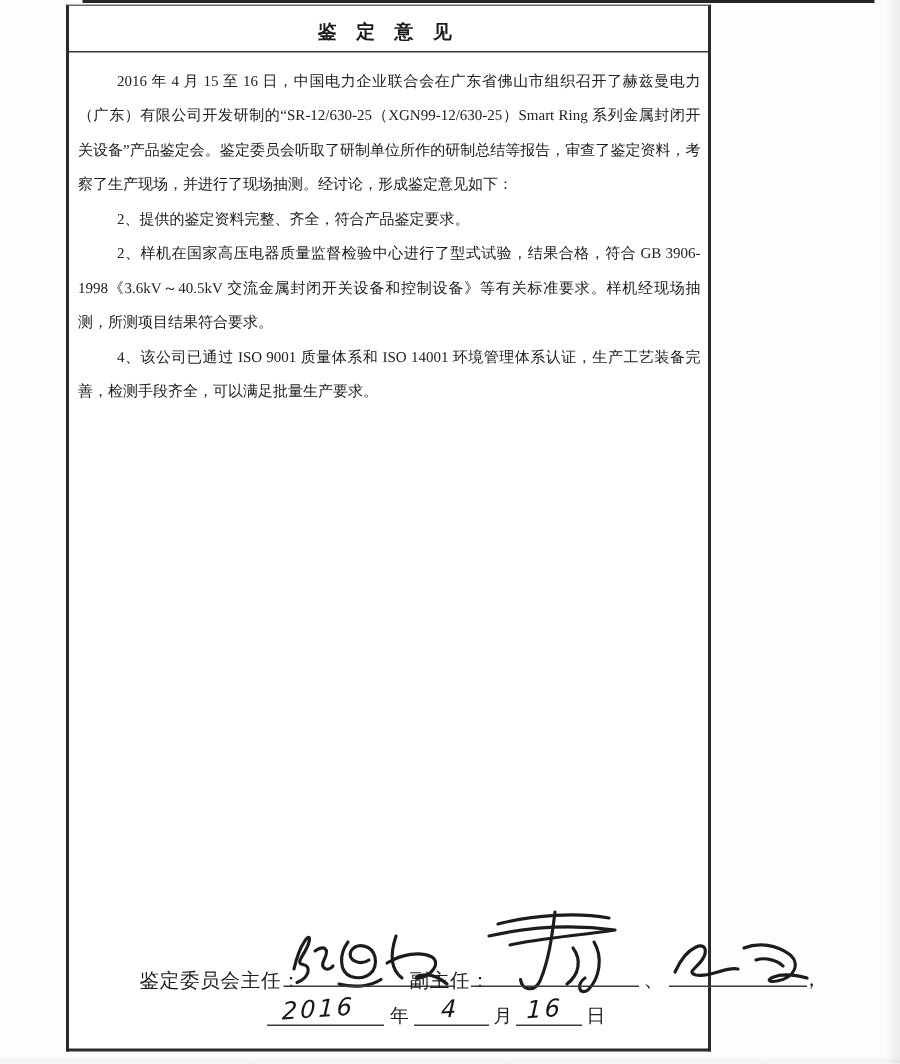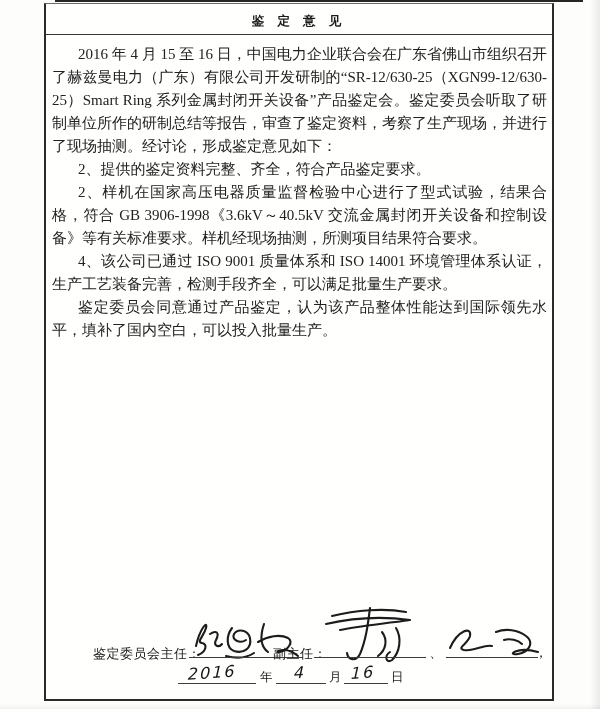--- a/index.html
+++ b/index.html
@@ -8,34 +8,34 @@
     background:#fdfdfc;
     font-family:"Liberation Serif","DejaVu Serif",serif;
     color:#1f1f1f;
   }
   .edge-right{position:absolute;top:0;right:0;width:10px;height:709px;
     background:linear-gradient(to right,rgba(0,0,0,0),rgba(0,0,0,0.07));}
   .edge-bottom{position:absolute;left:0;bottom:0;width:600px;height:5px;
     background:linear-gradient(to bottom,rgba(0,0,0,0),rgba(0,0,0,0.05));}
   .artifact-line{position:absolute;left:55px;top:0;width:528px;height:2px;background:#262626;}
   .doc-table{
-    position:absolute;left:44px;top:3px;width:510px;height:698px;
+    position:absolute;left:44px;top:3px;width:430px;height:698px;
     box-sizing:border-box;background:#fffffe;
     border-left:2px solid #2a2a2a;border-right:2px solid #2a2a2a;
     border-bottom:2px solid #2a2a2a;border-top:1px solid #6a6a6a;
   }
   .title-row{
     position:absolute;left:0;top:0;right:0;height:30px;
     border-bottom:1px solid #3a3a3a;
     display:flex;align-items:center;justify-content:center;
   }
   .doc-title{font-size:12.5px;font-weight:600;letter-spacing:5px;color:#1c1c1c;padding-top:4px;}
   .text-block{position:absolute;left:6px;right:5px;top:39px;}
   .text-block p{
-    margin:0;font-size:15px;line-height:23px;text-align:justify;
+    margin:0;font-size:10px;line-height:23px;text-align:justify;
     text-indent:26px;color:#212121;letter-spacing:0px;
   }
   .sig-layer{position:absolute;left:0;top:0;right:0;bottom:0;pointer-events:none;}
   .sig-label{position:absolute;font-size:13px;color:#1c1c1c;letter-spacing:0.5px;}
   .sig-line{position:absolute;height:1px;background:#3c3c3c;}
   .sig-svg{position:absolute;}
   .sig-svg path{fill:none;stroke:#1c1c1c;stroke-width:2.1;stroke-linecap:round;stroke-linejoin:round;}
   .sig-punct{position:absolute;font-size:14px;color:#1c1c1c;}
   .hand{
     position:absolute;font-family:"DejaVu Sans",sans-serif;font-style:italic;
@@ -56,21 +56,20 @@
 
     <div class="title-row">
       <span class="doc-title">鉴 定 意 见</span>
     </div>
 
     <div class="text-block">
       <p>2016 年 4 月 15 至  16 日，中国电力企业联合会在广东省佛山市组织召开了赫兹曼电力（广东）有限公司开发研制的“SR-12/630-25（XGN99-12/630-25）Smart Ring 系列金属封闭开关设备”产品鉴定会。鉴定委员会听取了研制单位所作的研制总结等报告，审查了鉴定资料，考察了生产现场，并进行了现场抽测。经讨论，形成鉴定意见如下：</p>
       <p>2、提供的鉴定资料完整、齐全，符合产品鉴定要求。</p>
       <p>2、样机在国家高压电器质量监督检验中心进行了型式试验，结果合格，符合 GB 3906-1998《3.6kV～40.5kV 交流金属封闭开关设备和控制设备》等有关标准要求。样机经现场抽测，所测项目结果符合要求。</p>
       <p>4、该公司已通过 ISO 9001 质量体系和 ISO 14001 环境管理体系认证，生产工艺装备完善，检测手段齐全，可以满足批量生产要求。</p>
-      <p>鉴定委员会同意通过产品鉴定，认为该产品整体性能达到国际领先水平，填补了国内空白，可以投入批量生产。</p>
     </div>
 
     <div class="sig-layer">
 
       <span class="sig-label" style="left:47px;top:641px;">鉴定委员会主任：</span>
       <svg class="sig-svg" style="left:140px;top:612px;" width="118" height="46" viewBox="0 0 118 46">
         <path d="M10,30 C14,12 22,4 20,12 C18,20 10,26 16,27 C22,28 20,36 12,39 M24,18 C30,14 34,16 30,24 C27,30 33,32 36,28"></path>
         <path d="M46,12 C40,20 40,32 48,35 C58,38 66,32 64,22 C62,14 52,12 48,18 C45,24 54,28 60,24 M40,40 C52,43 62,41 68,37"></path>
         <path d="M78,8 C74,20 74,30 82,36 M72,26 C82,20 94,18 102,22 C108,26 102,34 94,36 C86,38 98,28 112,40"></path>
       </svg>

